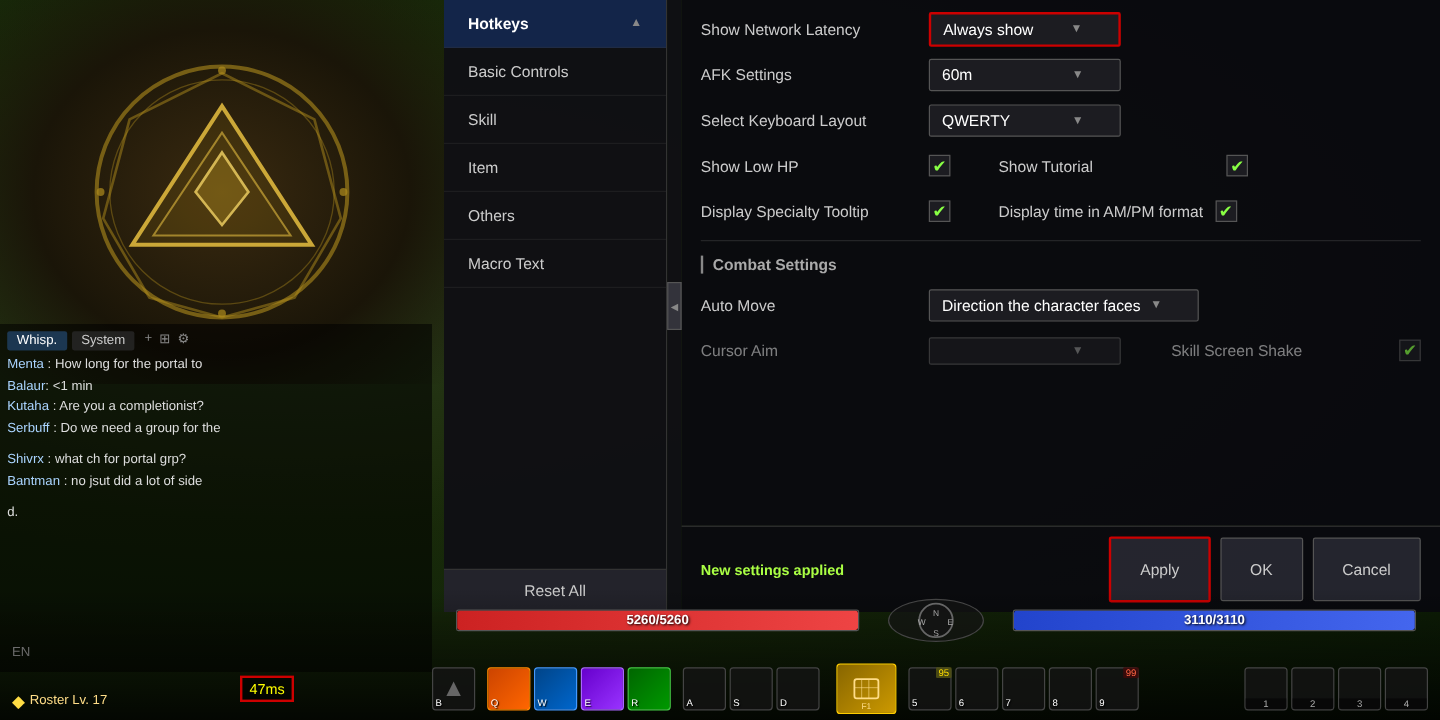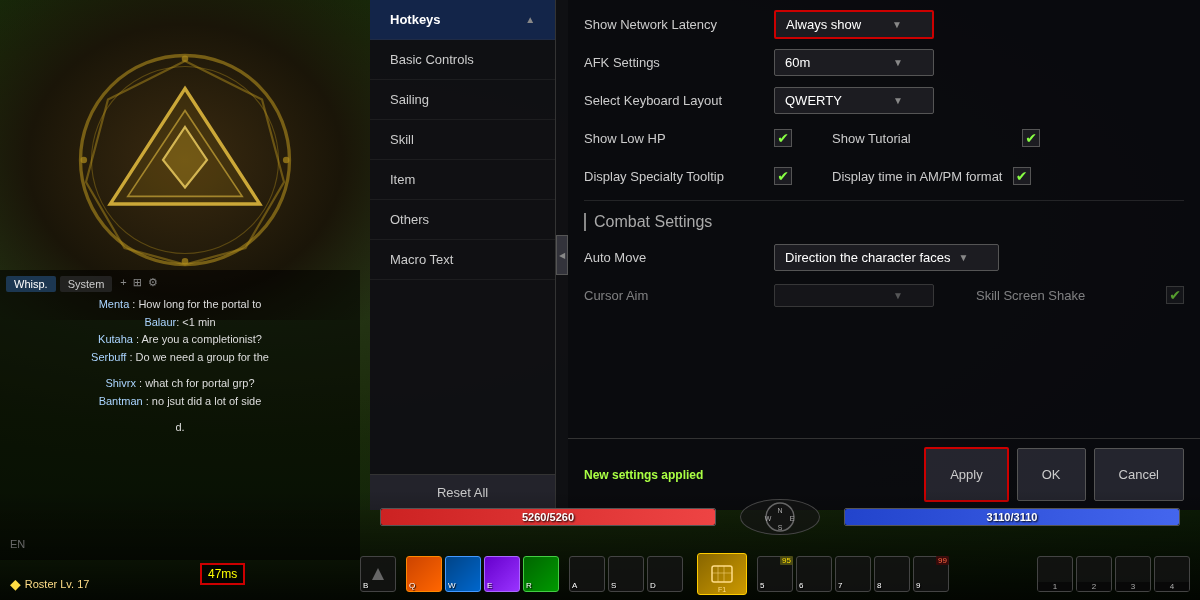--- a/index.html
+++ b/index.html
@@ -41,21 +41,20 @@
 
     
     .chat-area {
       position: absolute;
       left: 0;
       top: 270px;
       width: 360px;
       height: 290px;
       background: rgba(0,0,0,0.55);
       padding: 6px;
-      text-align: center;
     }
 
     .chat-tabs {
       display: flex;
       gap: 4px;
       margin-bottom: 4px;
     }
 
     .chat-tab {
       background: rgba(40,40,40,0.8);
@@ -314,24 +313,25 @@
       cursor: pointer;
     }
 
     .check-mark {
       color: #88ff44;
       font-size: 14px;
     }
 
     .divider-label {
       color: #aaa;
-      font-size: 16px;
+      font-size: 13px;
       border-left: 2px solid #888;
       padding-left: 8px;
       margin: 4px 0;
+      font-weight: bold;
     }
 
     
     .bottom-buttons {
       display: flex;
       align-items: center;
       justify-content: flex-end;
       padding: 8px 16px;
       background: rgba(10,10,15,0.95);
       border-top: 1px solid #333;
@@ -469,23 +469,20 @@
   <div class="nav-panel">
 
     <div class="nav-item hotkeys">
       <span>Hotkeys</span>
       <span class="nav-chevron">▲</span>
     </div>
     <div class="nav-item">
       <span>Basic Controls</span>
     </div>
     <div class="nav-item">
-      <span>Sailing</span>
-    </div>
-    <div class="nav-item">
       <span>Skill</span>
     </div>
     <div class="nav-item">
       <span>Item</span>
     </div>
     <div class="nav-item">
       <span>Others</span>
     </div>
     <div class="nav-item">
       <span>Macro Text</span>

